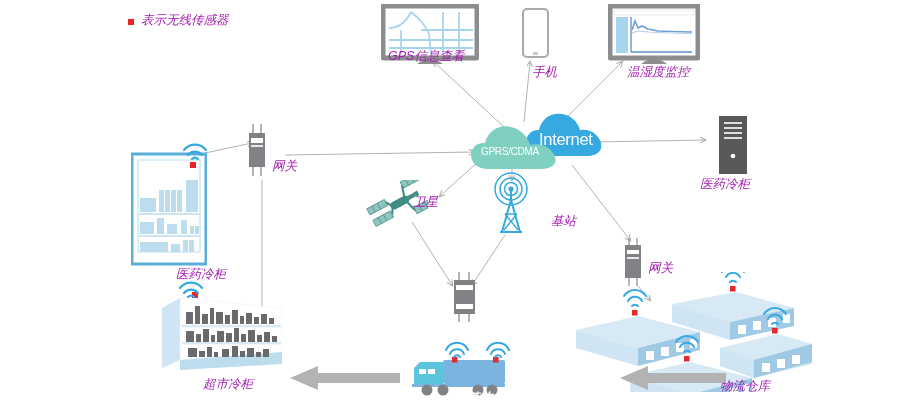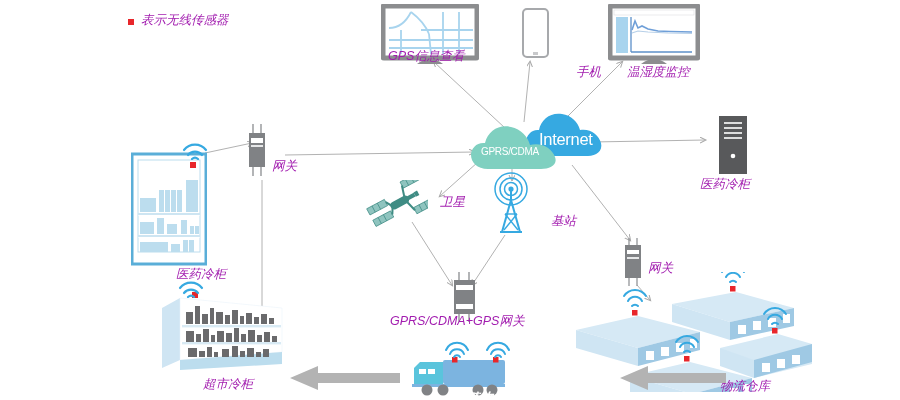--- a/index.html
+++ b/index.html
@@ -91,21 +91,21 @@
   </div>
   <div class="lbl" style="left:388px;top:50px;">GPS信息查看</div>
 
   <div class="node" style="left:521px;top:8px;">
     <svg width="30" height="52" viewBox="0 0 30 52">
       <rect x="2" y="1" width="25" height="48" rx="4" fill="#ffffff" stroke="#a7a9ac" stroke-width="2"></rect>
       <rect x="5" y="5" width="19" height="38" fill="#ffffff"></rect>
       <rect x="12" y="44" width="5" height="3" fill="#c8c9cb"></rect>
     </svg>
   </div>
-  <div class="lbl" style="left:532px;top:66px;margin-left:44px;">手机</div>
+  <div class="lbl" style="left:532px;top:66px;">手机</div>
 
   <div class="node" style="left:608px;top:4px;">
     <svg width="92" height="62" viewBox="0 0 92 62">
       <rect x="2" y="2" width="88" height="52" rx="1" fill="none" stroke="#8c8d8f" stroke-width="5"></rect>
       <rect x="6" y="6" width="80" height="44" fill="#ffffff"></rect>
       <rect x="6" y="6" width="80" height="5" fill="#ffffff" stroke="#dcdddf" stroke-width="0.6"></rect>
       <rect x="8" y="13" width="12" height="36" fill="#a8d4ee"></rect>
       <line x1="23" y1="13" x2="23" y2="48" stroke="#5b8fc9" stroke-width="1.3"></line>
       <line x1="23" y1="48" x2="84" y2="48" stroke="#5b8fc9" stroke-width="1.3"></line>
       <path d="M24,26 L27,17 L30,24 L34,22 L40,25 L50,27 L62,27.5 L84,28" fill="none" stroke="#6f9fd8" stroke-width="1.6"></path>
@@ -226,21 +226,21 @@
           <line x1="50" y1="35" x2="50" y2="42"></line>
             <line x1="56" y1="35" x2="56" y2="42"></line>
         </g>
         <line x1="22" y1="17" x2="26" y2="24" stroke="#3f8c84" stroke-width="2"></line>
         <line x1="22" y1="31" x2="26" y2="24" stroke="#3f8c84" stroke-width="2"></line>
         <line x1="44" y1="10" x2="40" y2="24" stroke="#3f8c84" stroke-width="2"></line>
         <line x1="44" y1="38" x2="40" y2="24" stroke="#3f8c84" stroke-width="2"></line>
       </g>
     </svg>
   </div>
-  <div class="lbl" style="left:440px;top:196px;">卫星</div>
+  <div class="lbl" style="left:413px;top:196px;">卫星</div>
 
   <div class="node" style="left:484px;top:172px;">
     <svg width="54" height="64" viewBox="0 0 54 64">
       <g fill="none" stroke="#36a9e1" stroke-width="1.5">
         <circle cx="27" cy="17" r="16"></circle>
         <circle cx="27" cy="17" r="11"></circle>
         <circle cx="27" cy="17" r="6.5"></circle>
       </g>
       <circle cx="27" cy="17" r="2.6" fill="#36a9e1"></circle>
       <g stroke="#36a9e1" stroke-width="2" fill="none">
@@ -262,21 +262,20 @@
     <svg width="36" height="50" viewBox="0 0 36 50">
       <line x1="12" y1="0" x2="12" y2="9" stroke="#939598" stroke-width="1.4"></line>
       <line x1="22" y1="0" x2="22" y2="9" stroke="#939598" stroke-width="1.4"></line>
       <line x1="12" y1="41" x2="12" y2="50" stroke="#939598" stroke-width="1.4"></line>
       <line x1="22" y1="41" x2="22" y2="50" stroke="#939598" stroke-width="1.4"></line>
       <rect x="7" y="8" width="21" height="34" fill="#808285"></rect>
       <rect x="9" y="13" width="17" height="5" fill="#ffffff"></rect>
       <rect x="9" y="32" width="17" height="5" fill="#ffffff"></rect>
     </svg>
   </div>
-  <div class="lbl" style="left:390px;top:315px;">GPRS/CDMA+GPS网关</div>
 
   <div class="node" style="left:620px;top:238px;">
     <svg width="26" height="48" viewBox="0 0 26 48">
       <line x1="9" y1="0" x2="9" y2="8" stroke="#939598" stroke-width="1.3"></line>
       <line x1="17" y1="0" x2="17" y2="8" stroke="#939598" stroke-width="1.3"></line>
       <line x1="9" y1="40" x2="9" y2="48" stroke="#939598" stroke-width="1.3"></line>
       <line x1="17" y1="40" x2="17" y2="48" stroke="#939598" stroke-width="1.3"></line>
       <rect x="5" y="7" width="16" height="33" fill="#808285"></rect>
       <rect x="7" y="12" width="12" height="4" fill="#ffffff"></rect>
       <rect x="7" y="19" width="12" height="2" fill="#e6e7e8"></rect>

